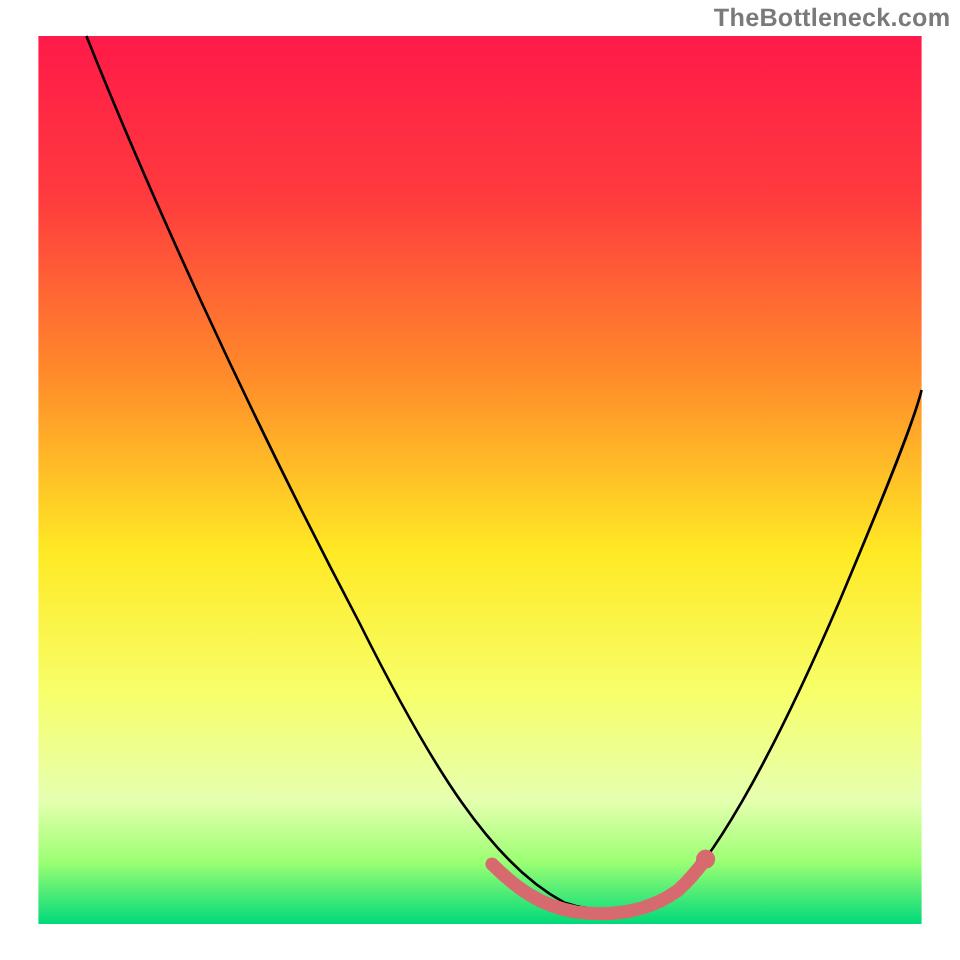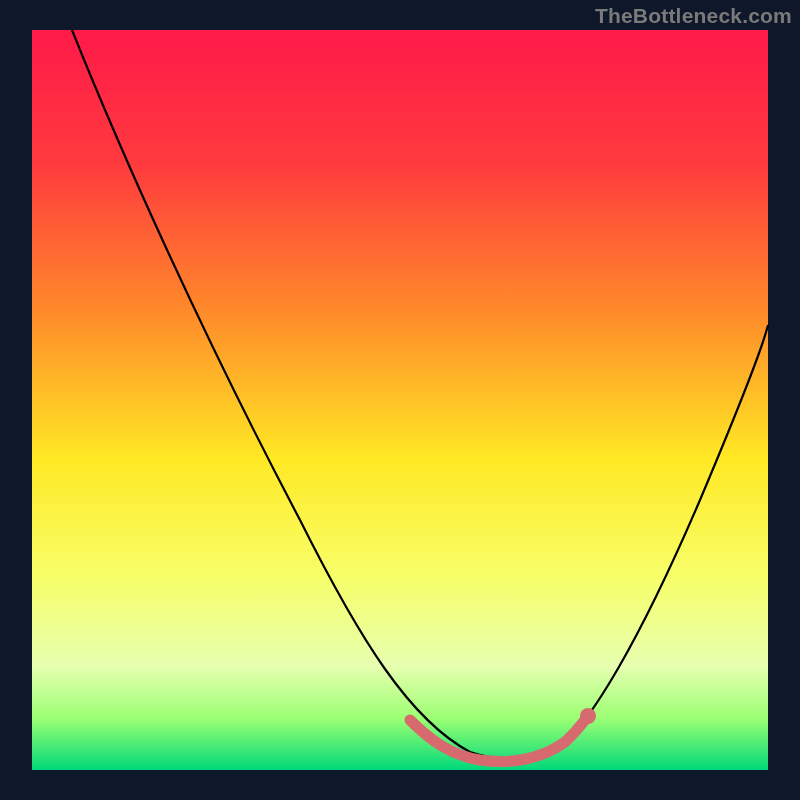--- a/index.html
+++ b/index.html
@@ -8,21 +8,21 @@
     background: #000;
     width: 800px;
     height: 800px;
     overflow: hidden;
     font-family: Arial, Helvetica, sans-serif;
   }
   .stage {
     position: relative;
     width: 800px;
     height: 800px;
-    background: #0f172a;
+    background: #ffffff;
   }
   .watermark {
     position: absolute;
     top: 4px;
     right: 8px;
     color: #7a7a7a;
     font-size: 21px;
     font-weight: 600;
     letter-spacing: 0.2px;
     z-index: 10;

